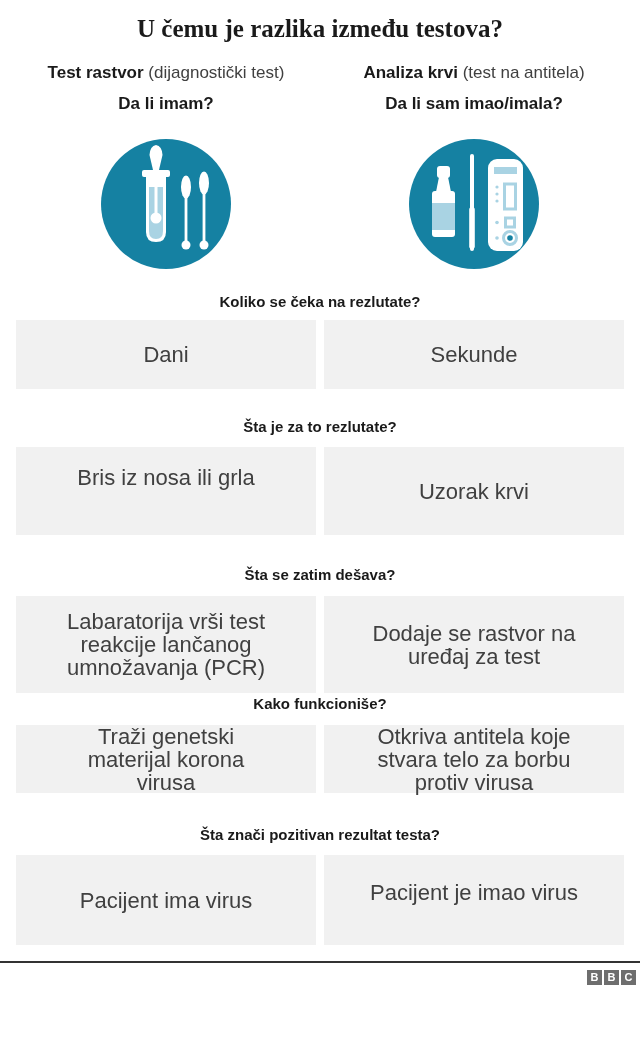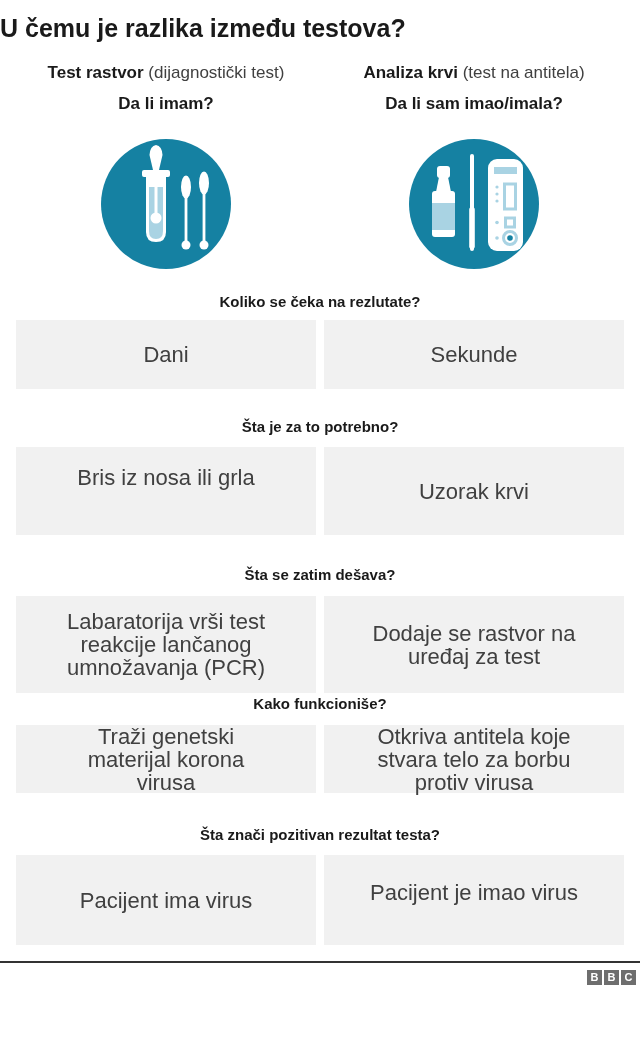--- a/index.html
+++ b/index.html
@@ -15,22 +15,24 @@
   html,body{background:#ffffff;}
   body{
     width:640px;height:1047px;overflow:hidden;
     font-family:"Liberation Sans","DejaVu Sans",sans-serif;
     color:var(--text-dark);
     position:relative;
   }
   .page{width:640px;height:1047px;background:#fff;}
   .title{
     margin-top:13px;
+    text-align:center;
     font-size:25px;line-height:31px;font-weight:bold;
     color:var(--text-dark);
+    font-family:Liberation Serif, serif;
   }
   .cols{
     display:flex;gap:8px;padding:0 16px;margin-top:19px;
   }
   .col{flex:1;text-align:center;}
   .col-head{font-size:17px;line-height:20px;color:var(--text-body);}
   .col-head .b{font-weight:bold;color:var(--text-dark);}
   .col-q{margin-top:11px;font-size:17px;line-height:20px;font-weight:bold;color:var(--text-dark);}
   .icons{display:flex;gap:8px;padding:0 16px;margin-top:25px;}
   .icon-wrap{flex:1;display:flex;justify-content:center;}
@@ -146,21 +148,21 @@
       <div class="cell">
           <span class="t">Dani</span>
         </div>
       <div class="cell">
           <span class="t">Sekunde</span>
         </div>
     </div>
   </div>
 
   <div class="section s2">
-    <div class="sec-head">Šta je za to potrebno?</div>
+    <div class="sec-head">Šta je za to rezlutate?</div>
     <div class="row">
       <div class="cell">
           <span class="t raise14">Bris iz nosa ili grla</span>
         </div>
       <div class="cell">
           <span class="t">Uzorak krvi</span>
         </div>
     </div>
   </div>
 

